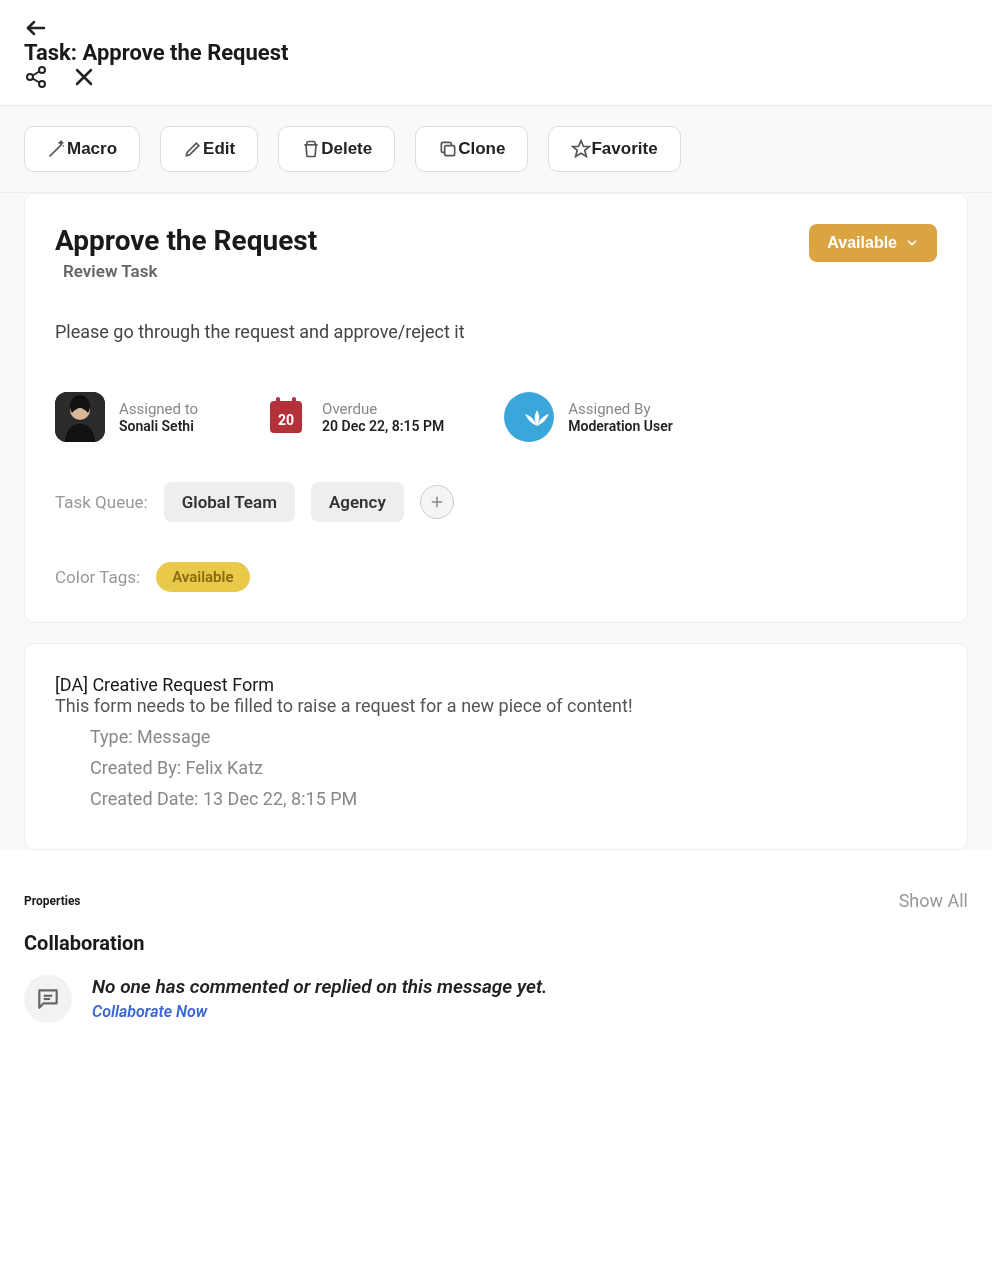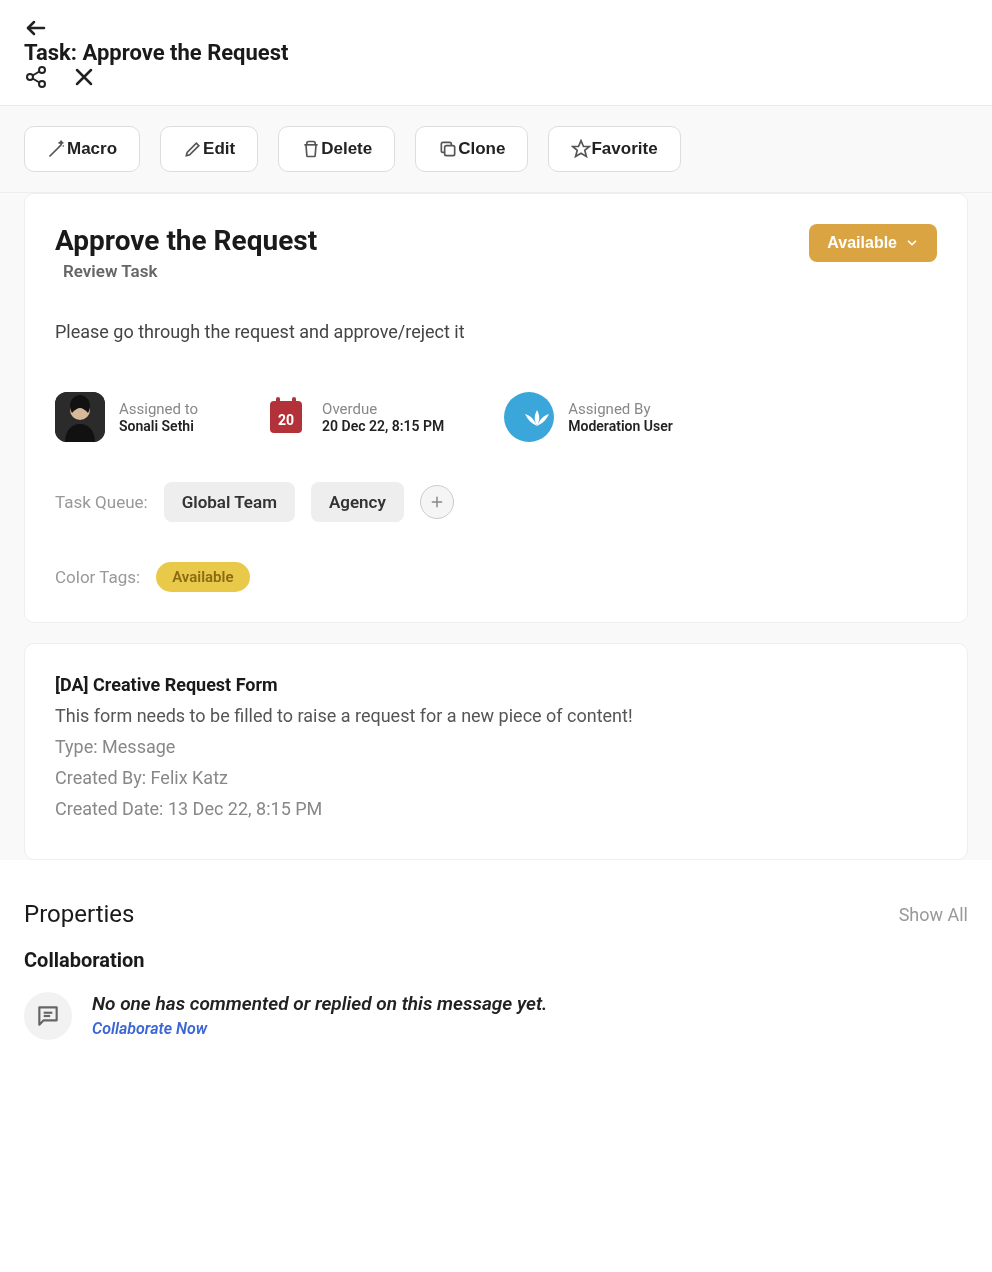--- a/index.html
+++ b/index.html
@@ -84,27 +84,27 @@
     background: #eee; border-radius: 8px; padding: 10px 18px; font-size: 17px; font-weight: 600; color: #333;
   }
   .chip-add {
     width: 34px; height: 34px; border-radius: 50%; border: 1px solid #ccc; background: #f5f5f5;
     display:flex; align-items:center; justify-content:center; color:#888; cursor:pointer; font-size:18px;
   }
   .tag-pill {
     background: #e8c94a; color: #8a6a12; border-radius: 16px; padding: 6px 16px; font-size: 15px; font-weight:600;
   }
 
-  .form-card h3 { font-size: 18px; font-weight: 700; margin-bottom: 10px; }
+  .form-card h3 { font-size: 18px; font-weight: 400; }
   .form-card p { font-size: 18px; color: #555; margin-bottom: 10px; }
-  .form-card .muted { color: #888; }
+  .form-card .muted { color: #888; margin-left: 35px; }
 
   .section { padding: 20px 24px; }
   .section-row { display:flex; justify-content:space-between; align-items:center; }
-  .section h2 { font-size: 24px; font-weight: 400; }
+  .section h2 { font-size: 12px; font-weight: 700; }
   .show-all { color: #999; font-size: 18px; cursor:pointer; }
 
   .collab { padding: 0 24px 40px; }
   .collab h2 { font-size: 20px; font-weight: 700; margin-bottom: 20px; }
   .collab-body { display:flex; gap: 20px; align-items:flex-start;font-style:italic; }
   .collab-icon {
     width: 48px; height: 48px; border-radius: 50%; background: #f2f2f2;
     display:flex; align-items:center; justify-content:center; color:#666;
   }
   .collab-text { font-size: 19px; font-weight: 600; color:#222; }

